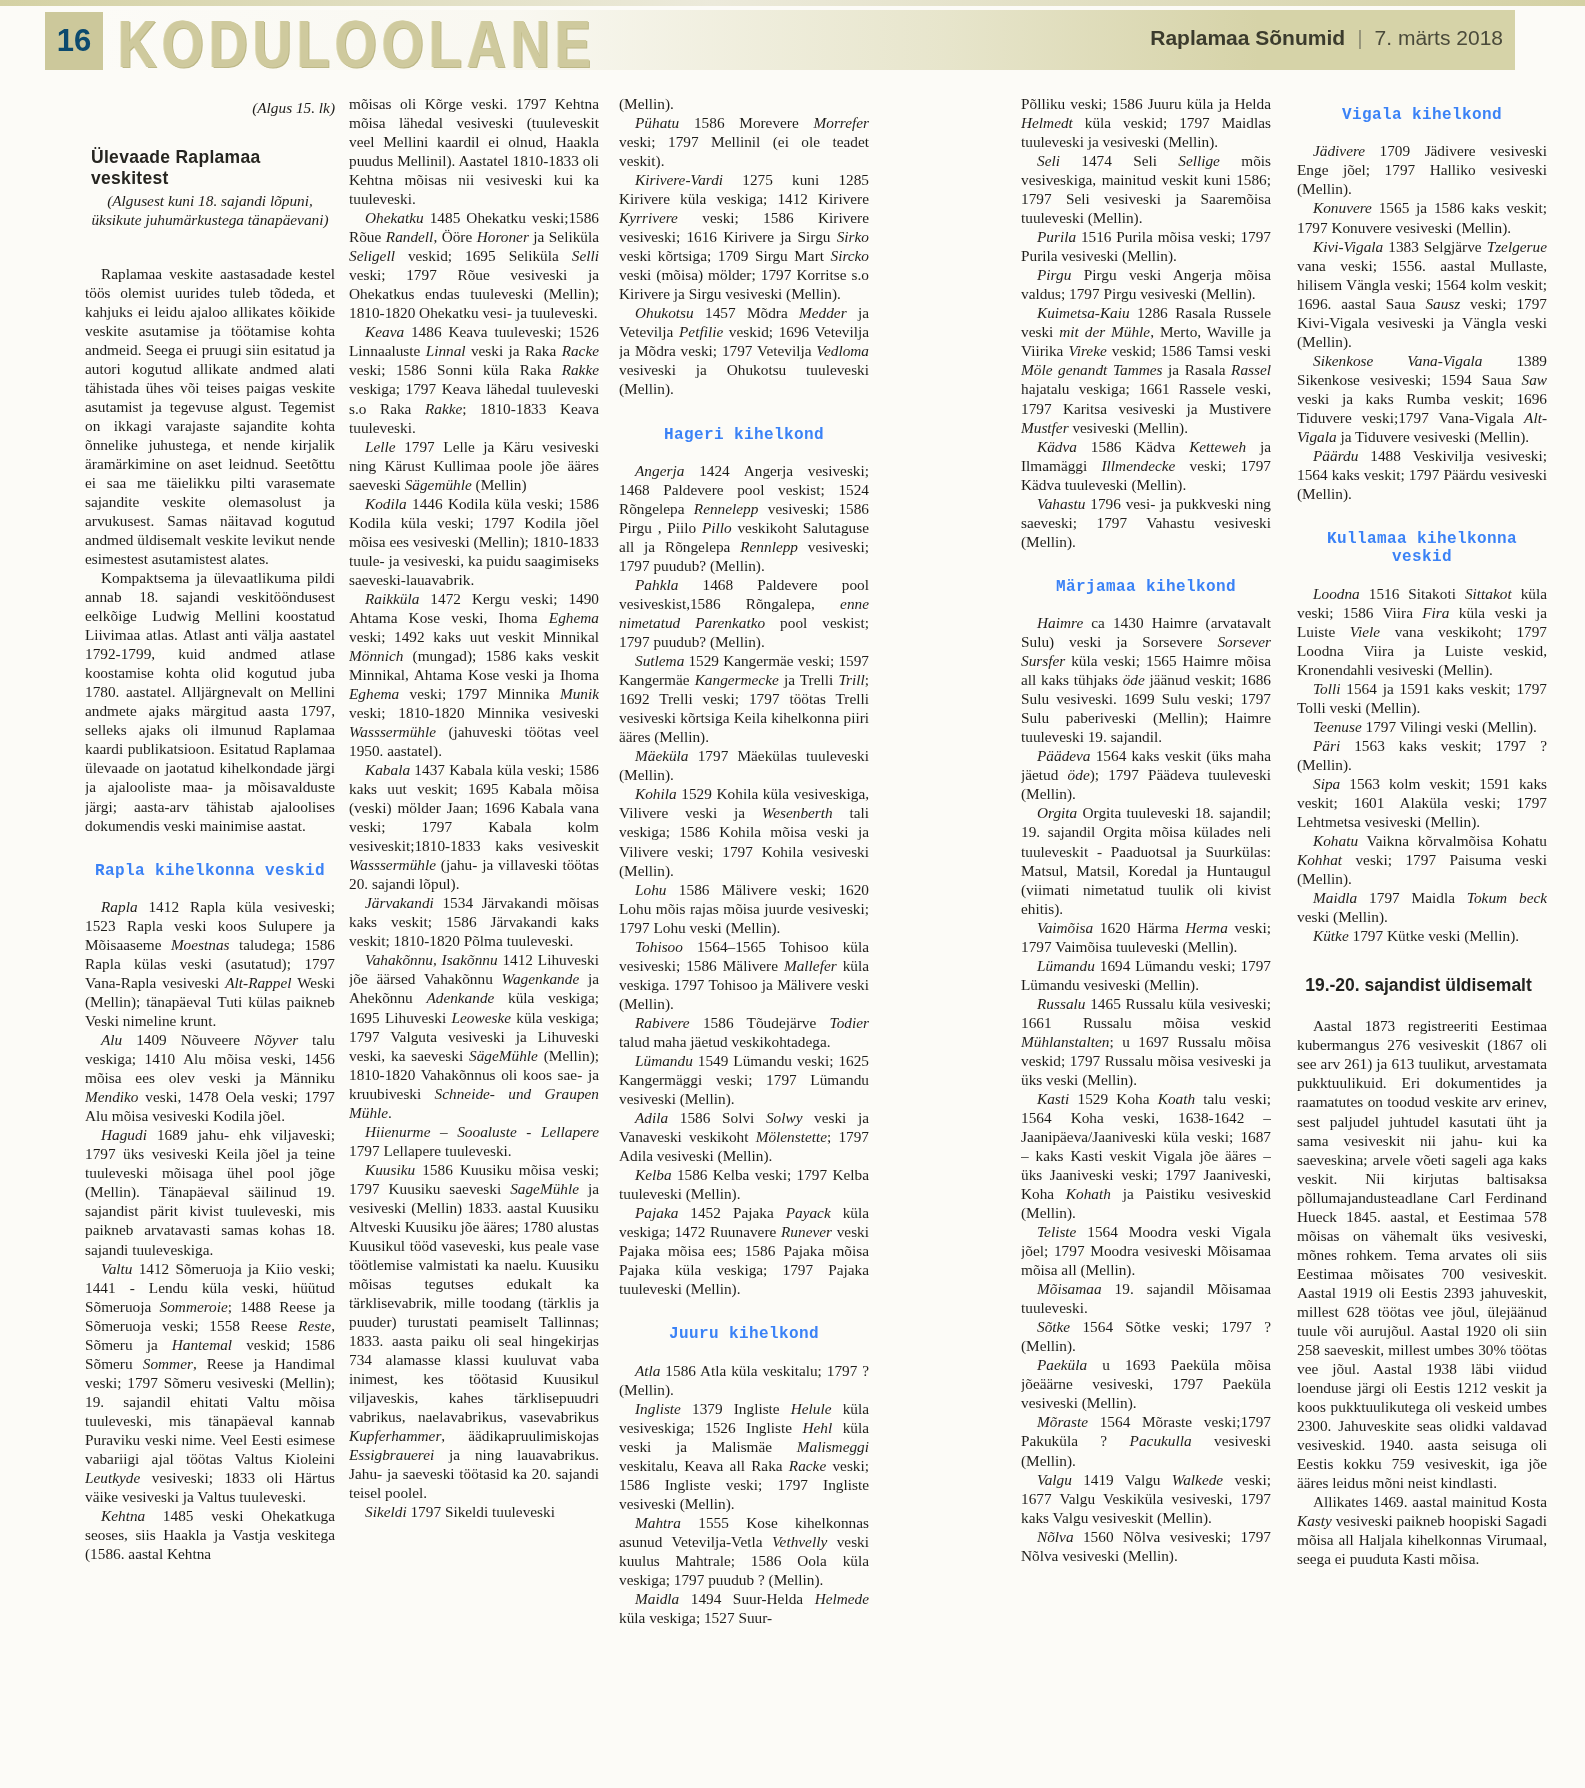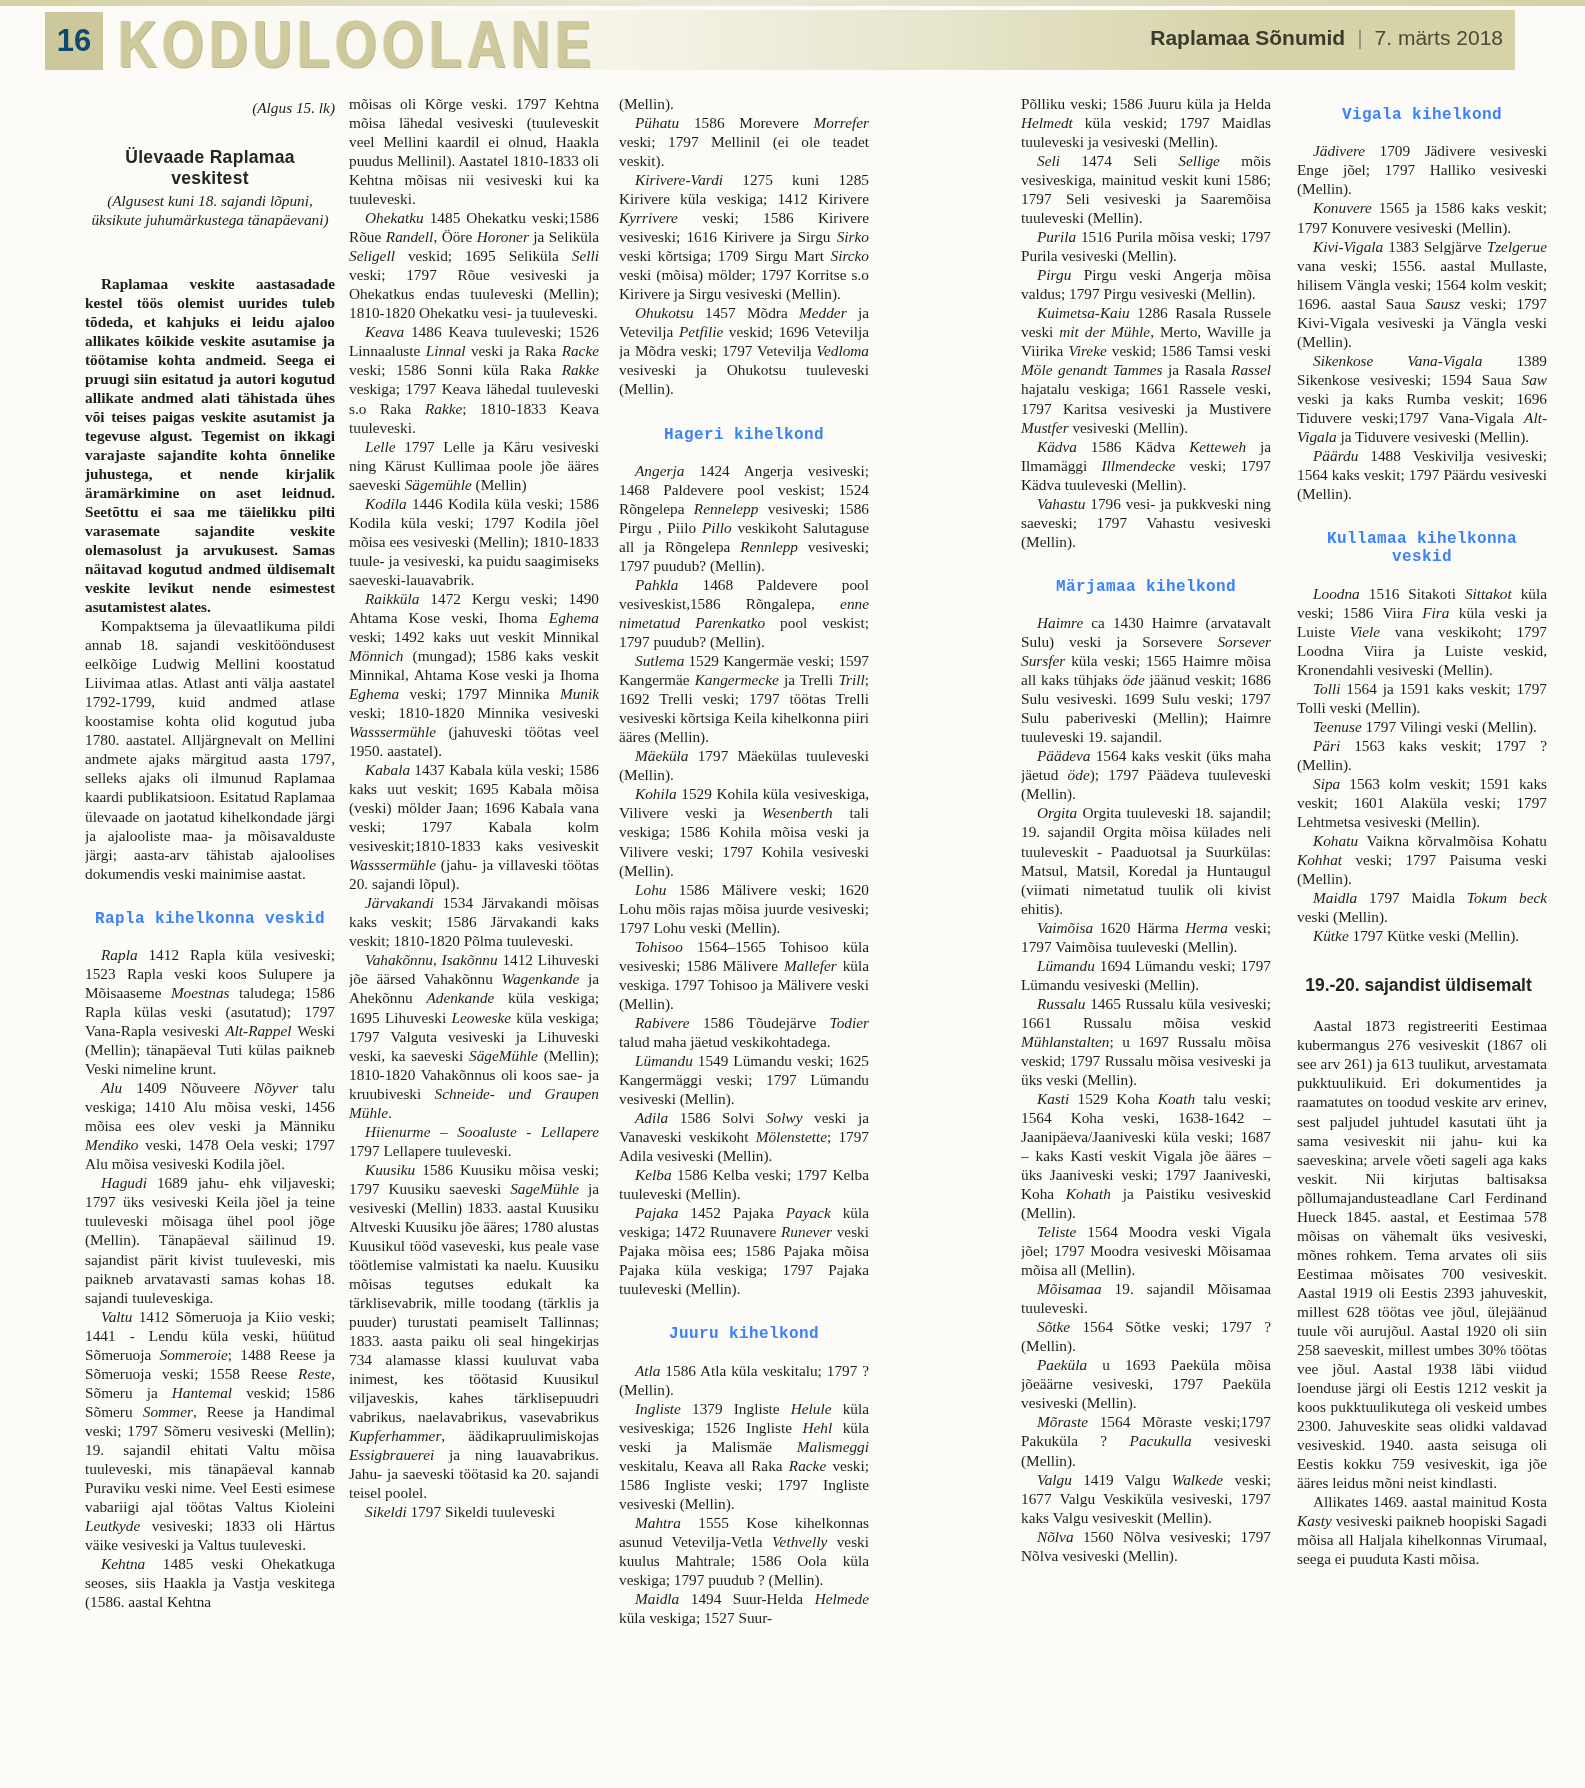--- a/index.html
+++ b/index.html
@@ -58,29 +58,29 @@
     overflow:hidden;
   }
   .col-1{margin-right:14px;}
   .col-2{margin-right:20px;}
   .col-3{margin-right:152px;}
   .col-4{margin-right:26px;}
   .lead-note{margin:4px 0 0 0;font-style:italic;text-align:right;text-indent:0;}
   .article-title{
     font-family:"Liberation Sans","DejaVu Sans",sans-serif;
     font-size:17.5px;line-height:1.18;font-weight:bold;color:#262520;
-    text-align:center;margin:30px 6px 4px 6px;letter-spacing:0.3px;
+    text-align:left;margin:30px 6px 4px 6px;letter-spacing:0.3px;
   }
   .article-subtitle{
     font-style:italic;text-align:center;font-size:15.3px;
     margin:4px 0 0 0;line-height:1.22;
   }
   .entry{margin:0;text-indent:16px;}
   .entry.cont{text-indent:0;}
-  .entry.first{margin-top:44px;font-weight:bold;}
+  .entry.first{margin-top:34px;}
   .kihelkond-heading{
     font-family:Liberation Mono, monospace;
     font-size:16px;font-weight:bold;color:#3b82f6;
     text-align:center;letter-spacing:0.4px;
     margin:27px 0 17px 0;line-height:1.15;
   }
   .kihelkond-heading.tight-top{margin-top:12px;}
   .black-heading{
     font-family:"Liberation Sans","DejaVu Sans",sans-serif;
     font-size:17.5px;font-weight:bold;color:#232320;

